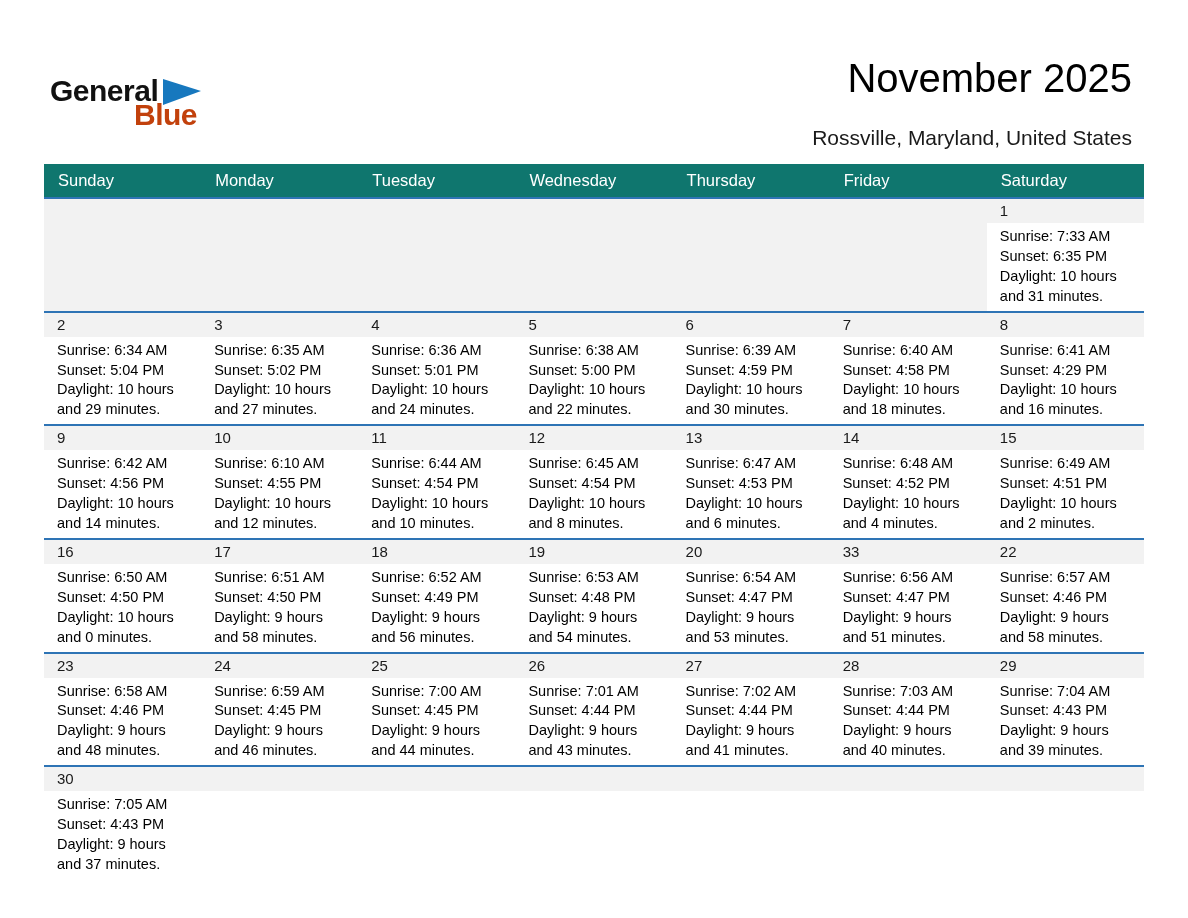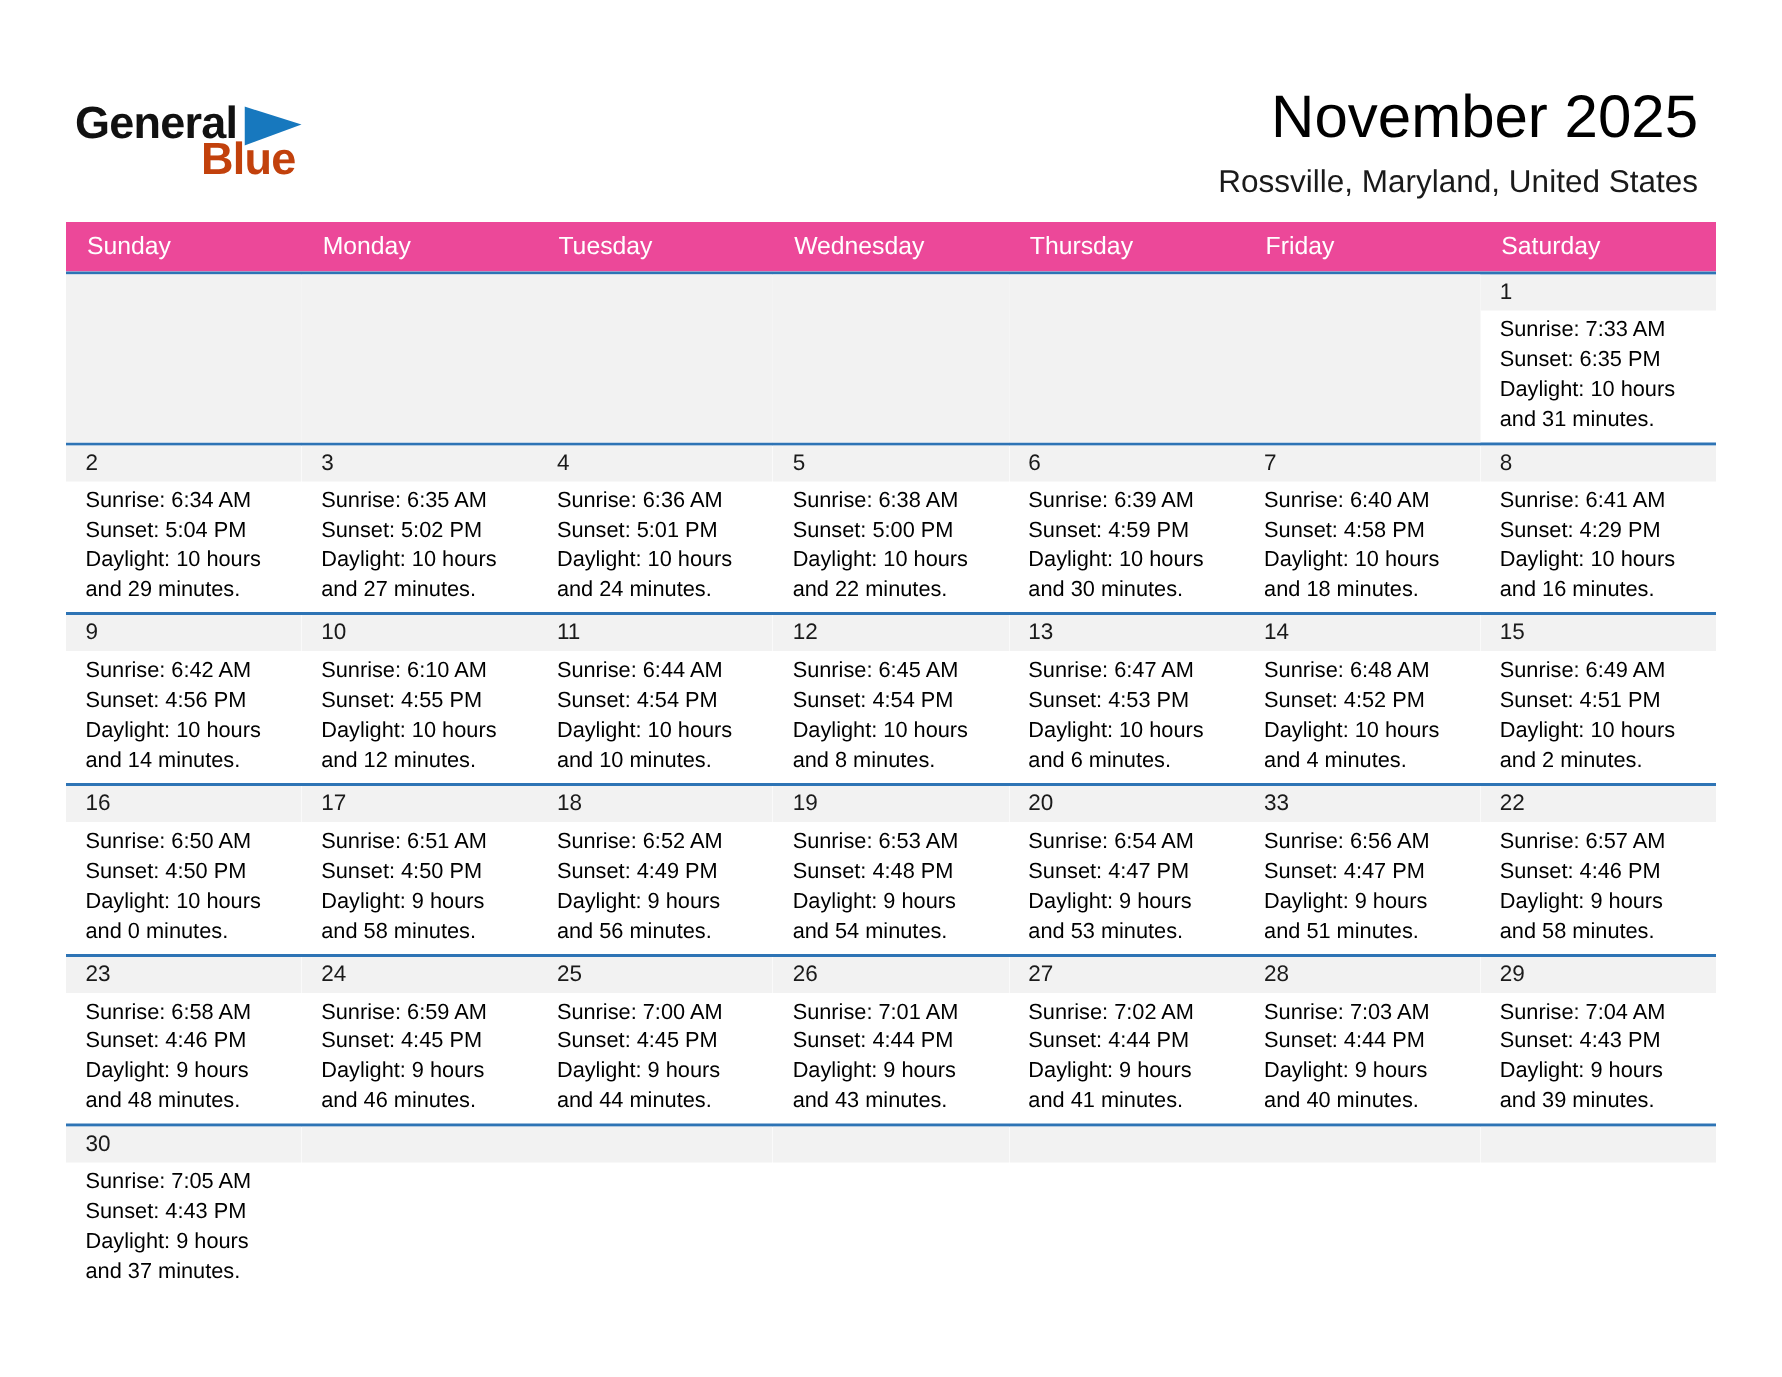--- a/index.html
+++ b/index.html
@@ -39,27 +39,27 @@
   .title {
     font-size: 40px;
     font-weight: 400;
     color: #000000;
     line-height: 1.1;
   }
   .subtitle {
     font-size: 21px;
     font-weight: 400;
     color: #1a1a1a;
-    margin-top: 10px;
+    margin-top: 26px;
   }
   .calendar { margin: 14px 44px 0 44px; }
   .weekday-row {
     display: grid;
     grid-template-columns: repeat(7, 1fr);
-    background: #ec4899;
+    background: #0f766e;
     color: #ffffff;
   }
   .weekday {
     font-size: 16.5px;
     padding: 7px 4px 7px 14px;
   }
   .week {
     display: grid;
     grid-template-columns: repeat(7, 1fr);
     border-top: 2px solid #2E74B5;

